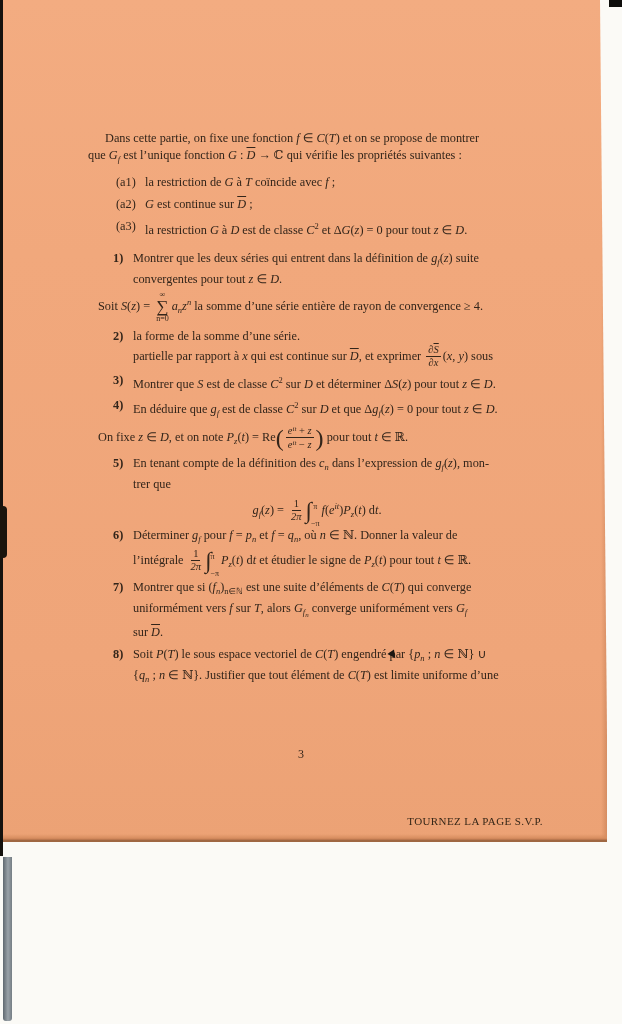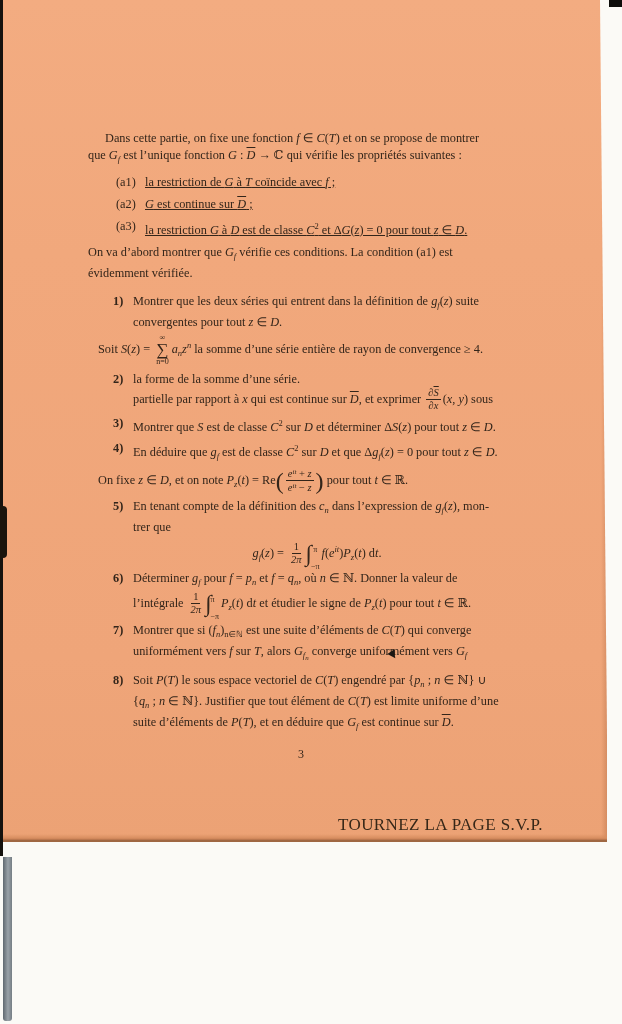--- a/index.html
+++ b/index.html
@@ -38,21 +38,21 @@
   }
   
   .text-body{
     position:absolute;left:86px;top:130px;width:458px;
     color:#33251a;font-size:12.3px;line-height:17px;
   }
   .tline{white-space:nowrap;}
   .blk{position:relative;}
   .blk.item{padding-left:45px;}
   .blk.item .lbl{position:absolute;left:25px;top:0;font-weight:bold;}
-  .blk.aitem{padding-left:57px;text-decoration:underline;}
+  .blk.aitem{padding-left:57px;}
   .blk.aitem .lbl{position:absolute;left:28px;top:0;}
   .center{text-align:center;margin:5px 0 3px -45px;}
   .i{font-style:italic;}
   .scr{font-style:italic;}
   .bb{font-family:"DejaVu Serif","DejaVu Sans",serif;}
   .bar{text-decoration:overline;}
   .sup{font-size:8.5px;vertical-align:5px;}
   .sub{font-size:8.5px;vertical-align:-3px;}
   .sub2{font-size:7px;vertical-align:-5px;}
   .frac{
@@ -65,21 +65,21 @@
   .frac .sup{font-size:7px;vertical-align:3px;}
   .sum{display:inline-flex;flex-direction:column;align-items:center;vertical-align:middle;line-height:1;margin:0 3px;position:relative;top:-1px;}
   .sum .slim{font-size:8px;line-height:9px;}
   .sum .ssig{font-size:17px;line-height:15px;}
   .intwrap{display:inline-flex;align-items:center;vertical-align:middle;margin:0 2px 0 0;}
   .intwrap .isig{font-size:23px;line-height:24px;}
   .intwrap .ilims{display:inline-flex;flex-direction:column;justify-content:space-between;height:26px;font-size:8px;margin-left:-1px;}
   .bigp{font-size:24px;line-height:20px;vertical-align:middle;font-weight:400;}
   
   .page-number{position:absolute;left:289px;top:747px;width:20px;text-align:center;color:#33251a;font-size:12px;}
-  .turn-notice{position:absolute;right:64px;top:815px;color:#362718;font-size:17px;letter-spacing:.4px;}
+  .turn-notice{position:absolute;right:64px;top:815px;color:#362718;font-size:11px;letter-spacing:.4px;}
 </style>
 </head>
 <body>
 
 <div class="page">
   <div class="page-right-edge"></div>
   <div class="page-bottom-edge"></div>
   <div class="text-body">
       <div class="blk para">
         <div class="tline" style="padding-left: 17px;"><span>Dans cette partie, on fixe une fonction </span><span class="i">f</span><span> ∈ </span><span class="scr">C</span><span>(</span><span class="i">T</span><span>) et on se propose de montrer</span></div>
@@ -89,24 +89,20 @@
         <span class="lbl">(a1)</span>
         <div class="tline"><span>la restriction de </span><span class="i">G</span><span> à </span><span class="i">T</span><span> coïncide avec </span><span class="i">f</span><span> ;</span></div>
       </div>
       <div class="blk aitem" style="margin-top: 5px;">
         <span class="lbl">(a2)</span>
         <div class="tline"><span class="i">G</span><span> est continue sur </span><span class="i bar">D</span><span> ;</span></div>
       </div>
       <div class="blk aitem" style="margin-top: 5px;">
         <span class="lbl">(a3)</span>
         <div class="tline"><span>la restriction </span><span class="i">G</span><span> à </span><span class="i">D</span><span> est de classe </span><span class="i">C</span><span class="sup">2</span><span> et Δ</span><span class="i">G</span><span>(</span><span class="i">z</span><span>) = 0 pour tout </span><span class="i">z</span><span> ∈ </span><span class="i">D</span><span>.</span></div>
-      </div>
-      <div class="blk para" style="margin-top: 5px;">
-        <div class="tline"><span>On va d’abord montrer que </span><span class="i">G</span><span class="i sub">f</span><span> vérifie ces conditions. La condition (a1) est</span></div>
-        <div class="tline"><span>évidemment vérifiée.</span></div>
       </div>
       <div class="blk item" style="margin-top: 11px;">
         <span class="lbl">1)</span>
         <div class="tline"><span>Montrer que les deux séries qui entrent dans la définition de </span><span class="i">g</span><span class="i sub">f</span><span>(</span><span class="i">z</span><span>) suite</span></div>
         <div class="tline"><span>convergentes pour tout </span><span class="i">z</span><span> ∈ </span><span class="i">D</span><span>.</span></div>
       </div>
       <div class="blk para" style="margin-top: 3px;">
         <div class="tline" style="padding-left: 10px;"><span>Soit </span><span class="i">S</span><span>(</span><span class="i">z</span><span>) = </span><span class="sum">
             <span class="slim">∞</span>
             <span class="ssig">∑</span>
@@ -161,26 +157,26 @@
             <span class="ilims">
               <span class="ilt">π</span>
               <span class="ilb">−π</span>
             </span>
           </span><span class="i">P</span><span class="i sub">z</span><span>(</span><span class="i">t</span><span>) d</span><span class="i">t</span><span> et étudier le signe de </span><span class="i">P</span><span class="i sub">z</span><span>(</span><span class="i">t</span><span>) pour tout </span><span class="i">t</span><span> ∈ </span><span class="bb">ℝ</span><span>.</span></div>
       </div>
       <div class="blk item" style="margin-top: 5px;">
         <span class="lbl">7)</span>
         <div class="tline"><span>Montrer que si (</span><span class="i">f</span><span class="i sub">n</span><span>)</span><span class="sub">n∈ℕ</span><span> est une suite d’éléments de </span><span class="scr">C</span><span>(</span><span class="i">T</span><span>) qui converge</span></div>
         <div class="tline"><span>uniformément vers </span><span class="i">f</span><span> sur </span><span class="i">T</span><span>, alors </span><span class="i">G</span><span class="i sub">f</span><span class="i sub2">n</span><span> converge uniformément vers </span><span class="i">G</span><span class="i sub">f</span></div>
+        <div class="tline"><span>sur </span><span class="i bar">D</span><span>.</span></div>
       </div>
       <div class="blk item" style="margin-top: 5px;">
         <span class="lbl">8)</span>
         <div class="tline"><span>Soit </span><span class="scr">P</span><span>(</span><span class="i">T</span><span>) le sous espace vectoriel de </span><span class="scr">C</span><span>(</span><span class="i">T</span><span>) engendré par {</span><span class="i">p</span><span class="i sub">n</span><span> ; </span><span class="i">n</span><span> ∈ </span><span class="bb">ℕ</span><span>} ∪</span></div>
         <div class="tline"><span>{</span><span class="i">q</span><span class="i sub">n</span><span> ; </span><span class="i">n</span><span> ∈ </span><span class="bb">ℕ</span><span>}. Justifier que tout élément de </span><span class="scr">C</span><span>(</span><span class="i">T</span><span>) est limite uniforme d’une</span></div>
-        <div class="tline"><span>suite d’éléments de </span><span class="scr">P</span><span>(</span><span class="i">T</span><span>), et en déduire que </span><span class="i">G</span><span class="i sub">f</span><span> est continue sur </span><span class="i bar">D</span><span>.</span></div>
       </div>
     </div>
   <div class="page-number">3</div>
   <div class="turn-notice">TOURNEZ LA PAGE S.V.P.</div>
 </div>
 <div class="scan-edge-left"></div>
 <div class="binding-mark"></div>
 <div class="scan-edge-top-right"></div>
 <div class="booklet-spine-strip"></div>
 <div class="ink-speck"></div>

